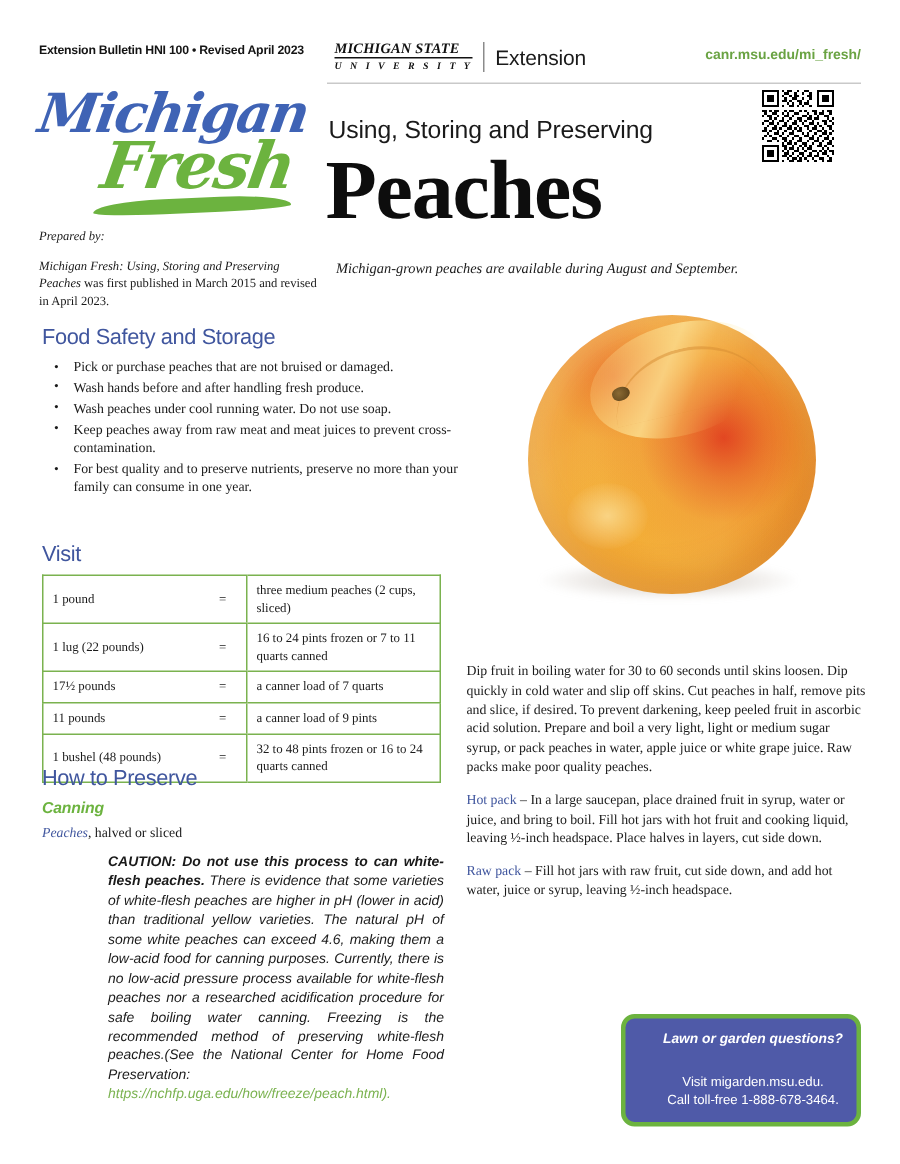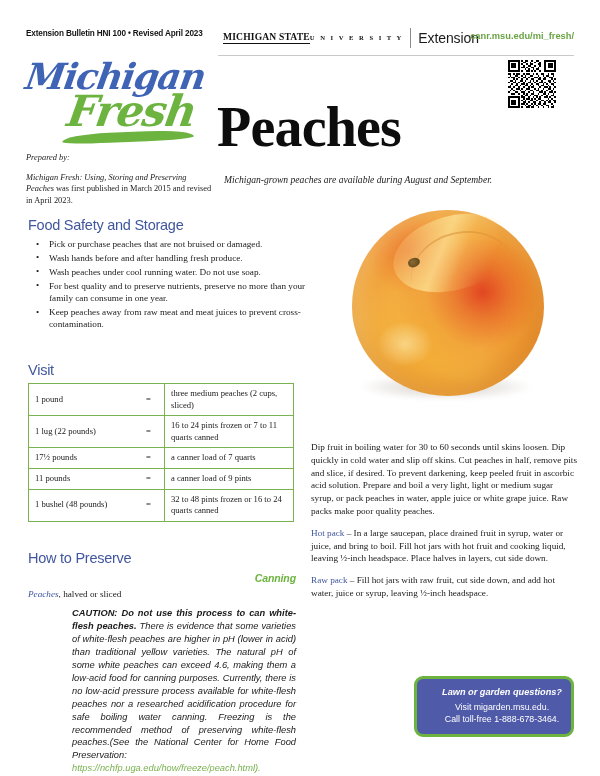--- a/index.html
+++ b/index.html
@@ -45,23 +45,24 @@
   .msu-lockup {
     position: absolute;
     left: 197px;
     top: 0px;
     display: flex;
     align-items: center;
     height: 24px;
   }
   .msu-mark {
     display: flex;
-    flex-direction: row;
+    flex-direction: column;
     justify-content: center;
     padding-right: 7px;
+    font-style: italic;
   }
   .msu-top {
     font-family: "Liberation Serif", serif;
     font-size: 9.6px;
     font-weight: 700;
     letter-spacing: 0.15px;
     color: #111;
     line-height: 10px;
     border-bottom: 1.1px solid #111;
     padding-bottom: 0.5px;
@@ -219,21 +220,20 @@
     color: #40569e;
     letter-spacing: -0.25px;
   }
   .h-green-it {
     font-family: "Liberation Sans", sans-serif;
     font-weight: 700;
     font-style: italic;
     font-size: 10.5px;
     color: #6cb33f;
     letter-spacing: -0.1px;
-    text-align: right;
   }
 
   
   .sec-foodsafety {
     position: absolute;
     left: 28px;
     top: 217px;
     width: 282px;
   }
   ul.bullets {
@@ -281,21 +281,21 @@
     vertical-align: middle;
   }
   table.yield td.c-amt { width: 104px; }
   table.yield td.c-eq  { width: 16px; text-align: left; padding-left: 2px; padding-right: 2px; border-left: none; border-right: none;}
   table.yield td.c-desc { }
   table.yield tr td.c-amt { border-right: none; }
 
   .sec-preserve {
     position: absolute;
     left: 28px;
-    top: 550px;
+    top: 511px;
     width: 268px;
   }
   .peaches-line {
     margin-top: 4px;
     font-family: "Liberation Serif", serif;
     font-size: 9.2px;
     line-height: 12.4px;
     color: #1a1a1a;
   }
   .peaches-line .lead {
@@ -418,21 +418,21 @@
   .callout .co-title {
     font-size: 9.2px;
     font-weight: 700;
     font-style: italic;
     line-height: 13px;
   }
   .callout .co-line {
     font-size: 8.8px;
     line-height: 12.4px;
   }
-  .callout .co-line.first { margin-top: 2px; }
+  .callout .co-line.first { margin-top: 16px; }
 </style>
 </head>
 <body>
 
 <div class="page">
 
   <div class="header">
     <div class="bulletin-line">Extension Bulletin HNI 100 • Revised April 2023</div>
 
     <div class="msu-lockup">
@@ -452,20 +452,21 @@
     <div class="logo-michigan">Michigan</div>
     <div class="logo-swoosh"></div>
     <div class="logo-fresh">Fresh</div>
   </div>
 
   <div class="prepared">
     <span class="lab">Prepared by:</span>
     <span class="pubnote"><span>Michigan Fresh: Using, Storing and Preserving Peaches</span><span class="roman"> was first published in March 2015 and revised in April 2023.</span></span>
   </div>
 
+  <div class="title-kicker">Using, Storing and Preserving</div>
   <div class="title-main">Peaches</div>
   <div class="title-sub">Michigan-grown peaches are available during August and September.</div>
 
   <div class="qr">
     <svg width="48" height="48" viewBox="0 0 29 29" shape-rendering="crispEdges" aria-hidden="true">
       <rect width="29" height="29" fill="#ffffff"></rect>
       <g fill="#000000">
         <rect x="0" y="0" width="7" height="1"></rect>
           <rect x="0" y="6" width="7" height="1"></rect>
         <rect x="0" y="0" width="1" height="7"></rect>
@@ -693,22 +694,22 @@
       </g>
     </svg>
   </div>
 
   <div class="sec-foodsafety">
     <div class="h-blue">Food Safety and Storage</div>
     <ul class="bullets">
       <li>Pick or purchase peaches that are not bruised or damaged.</li>
       <li>Wash hands before and after handling fresh produce.</li>
       <li>Wash peaches under cool running water. Do not use soap.</li>
+      <li>Keep peaches away from raw meat and meat juices to prevent cross-contamination.</li>
       <li>For best quality and to preserve nutrients, preserve no more than your family can consume in one year.</li>
-      <li>Keep peaches away from raw meat and meat juices to prevent cross-contamination.</li>
     </ul>
   </div>
 
   <div class="sec-yield">
     <div class="h-blue">Visit</div>
     <table class="yield">
       <tbody>
         <tr>
           <td class="c-amt">1 pound</td>
           <td class="c-eq">=</td>

